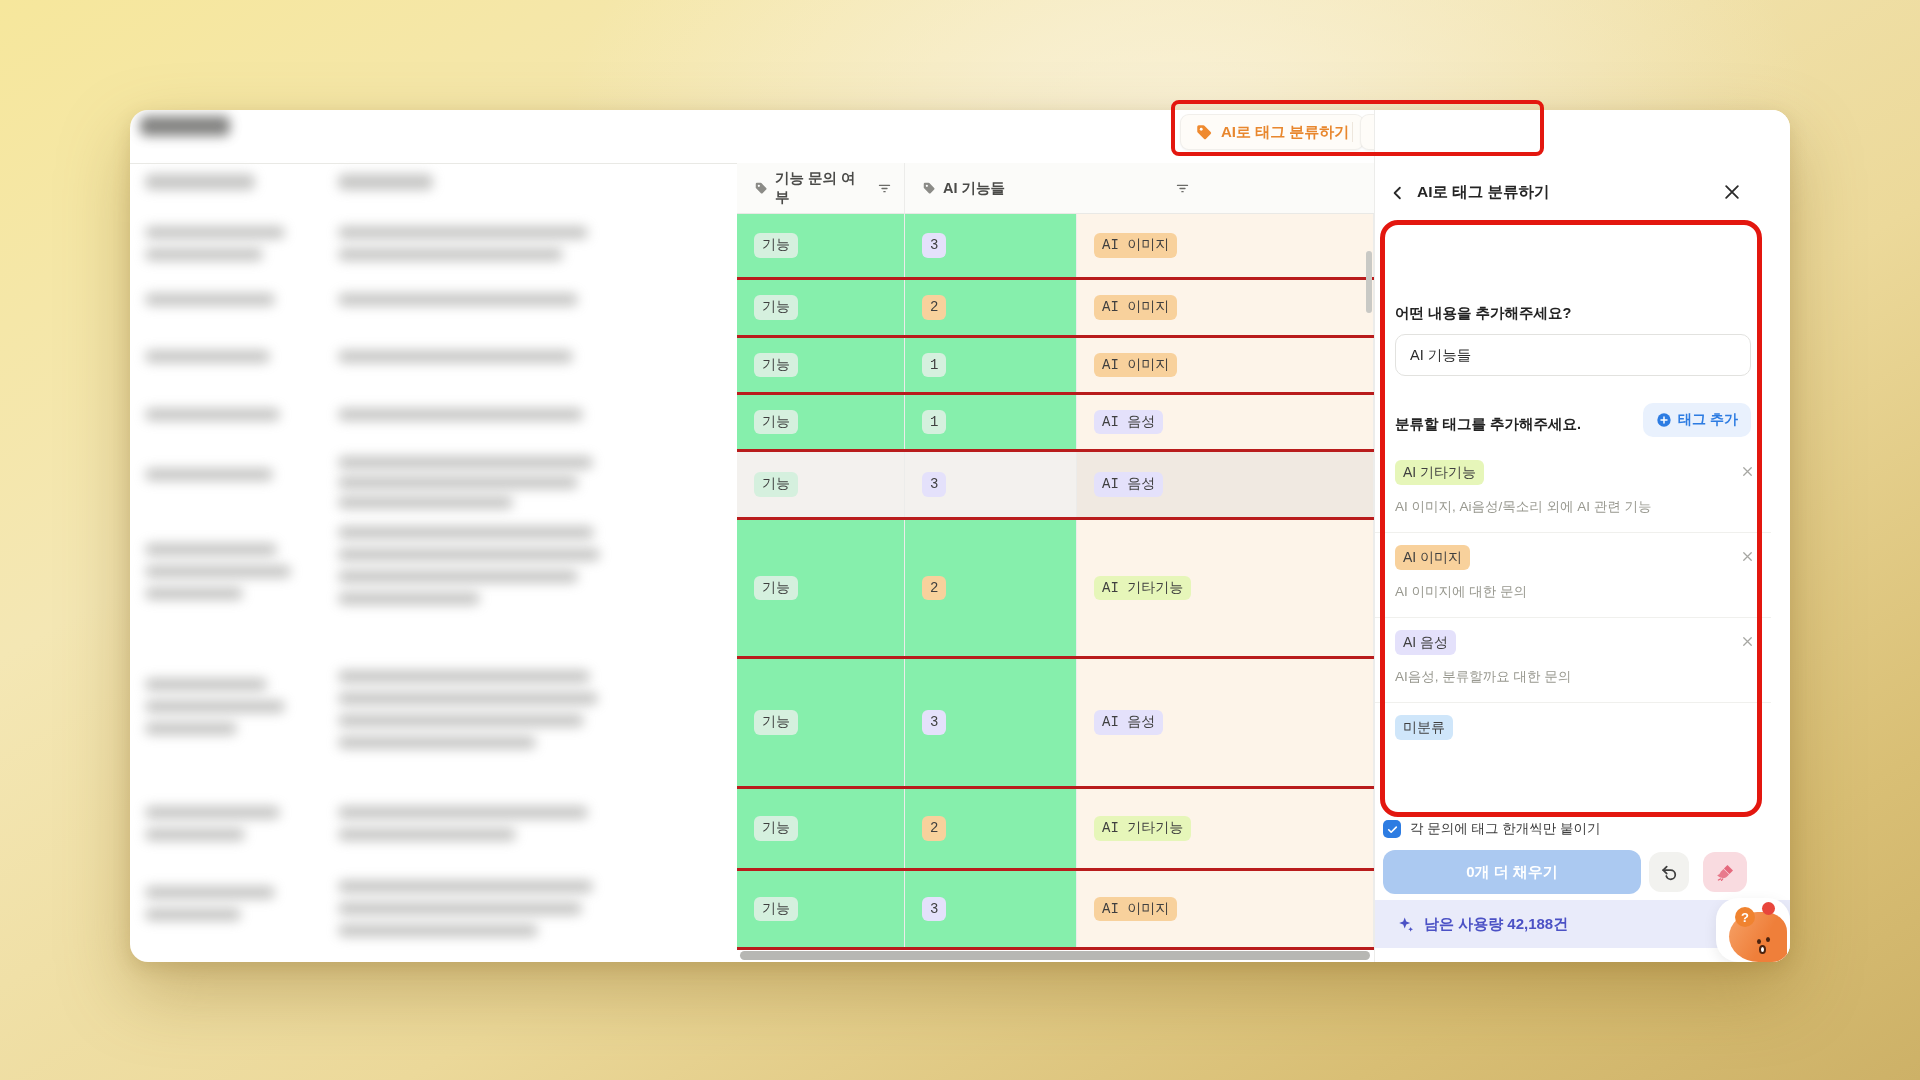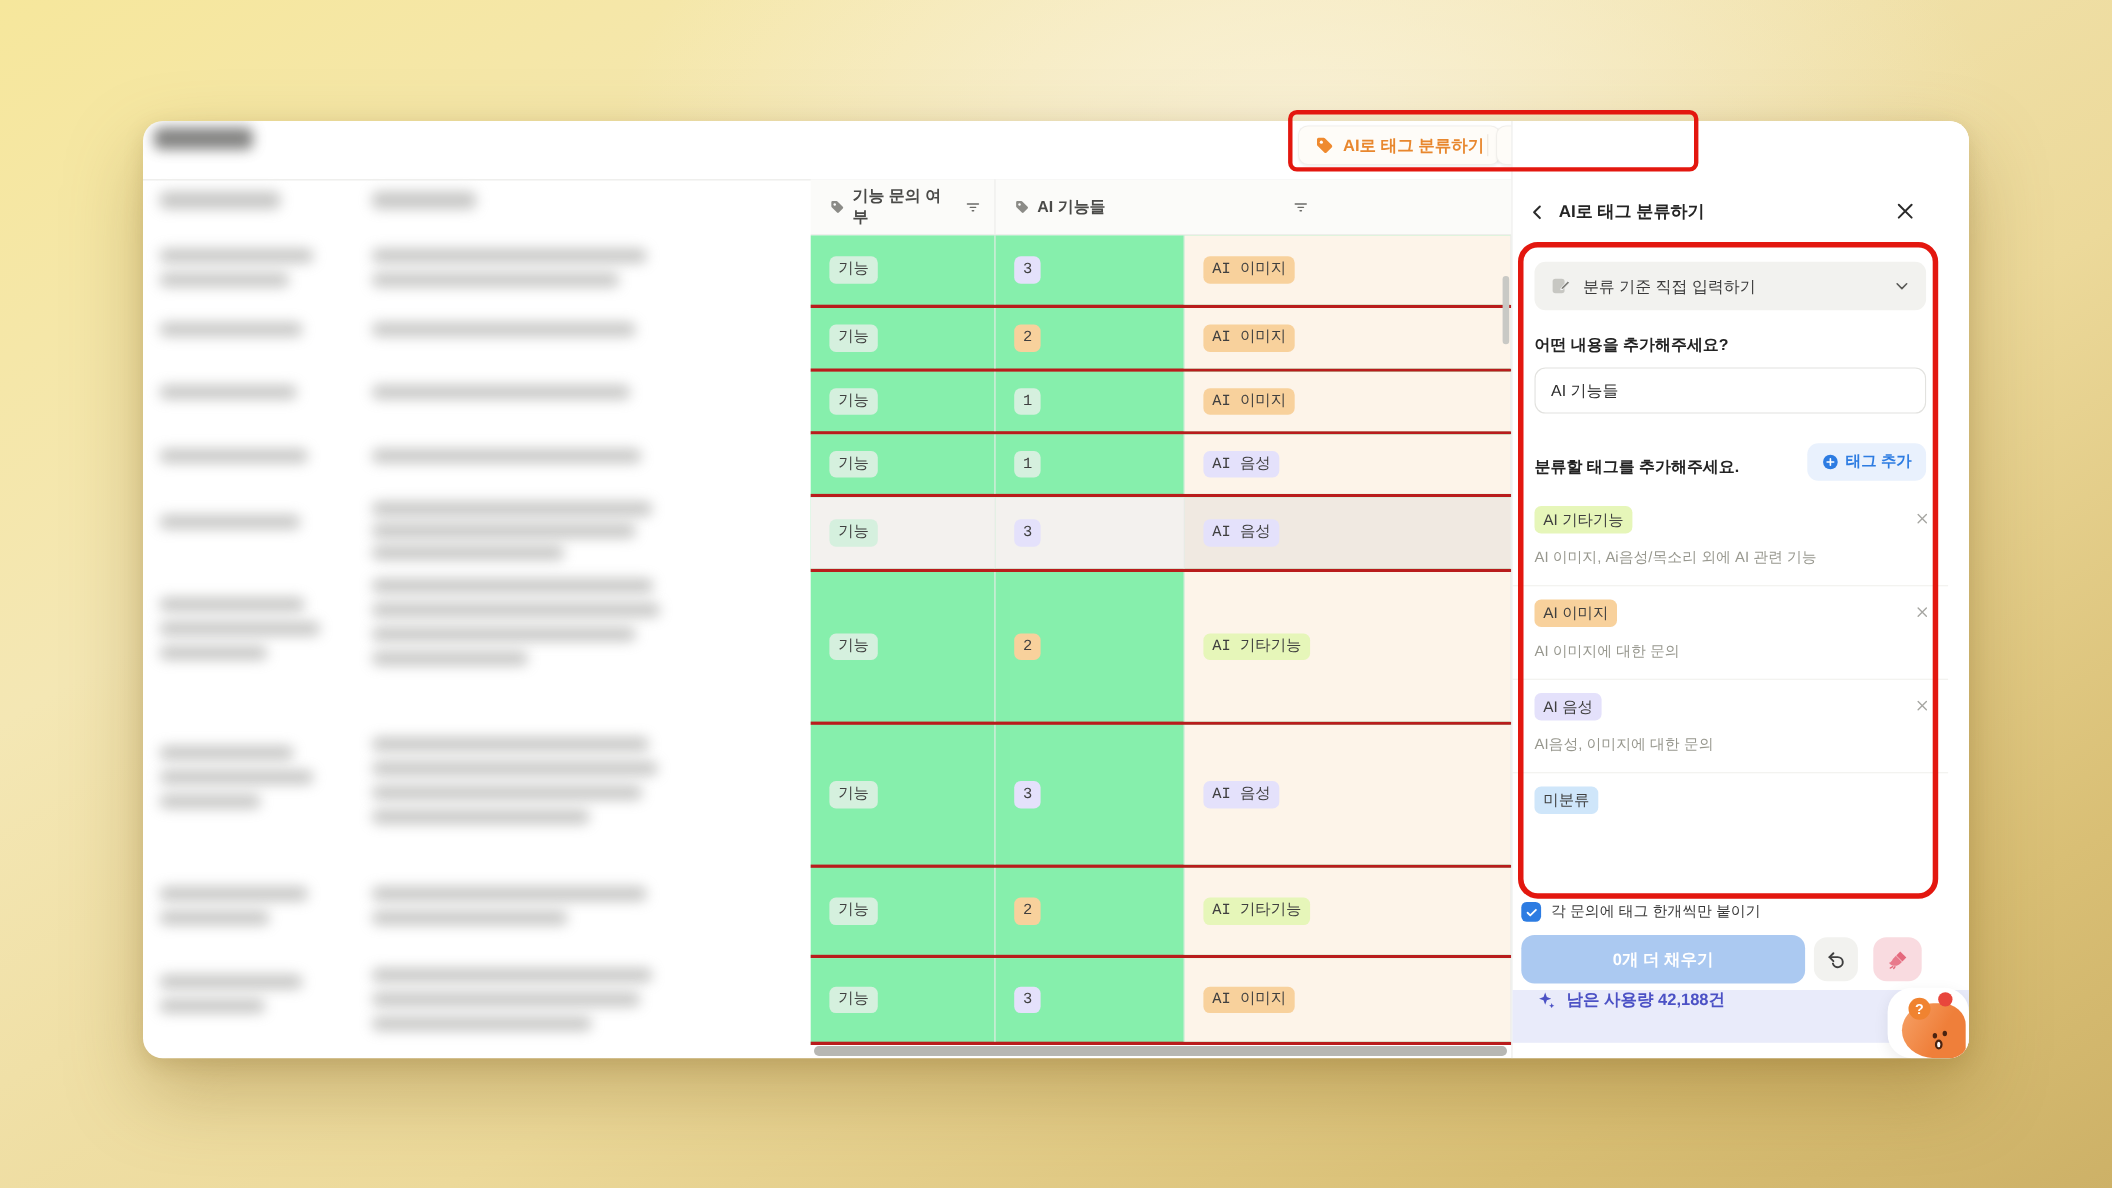--- a/index.html
+++ b/index.html
@@ -92,21 +92,21 @@
   .fill-btn {
     position:absolute; left:8px; top:740px; width:258px; height:44px; background:#abc9f1; border:none;
     border-radius:12px; color:#fff; font-size:15px; font-weight:700; cursor:pointer;
     font-family:"Liberation Sans","DejaVu Sans",sans-serif;
   }
   .undo-btn { position:absolute; left:274px; top:742px; width:40px; height:40px; background:#f2f2ef; border-radius:12px;
     display:flex; align-items:center; justify-content:center; cursor:pointer; }
   .sweep-btn { position:absolute; left:328px; top:742px; width:44px; height:40px; background:#f9dbe0; border-radius:12px;
     display:flex; align-items:center; justify-content:center; cursor:pointer; }
   .usage { position:absolute; left:0; top:790px; width:416px; height:48px; background:#e9ebfa;
-    display:flex; align-items:flex-start; gap:9px; padding-left:21px; }
+    display:flex; align-items:center; gap:9px; padding-left:21px; }
   .usage-text { font-size:15px; font-weight:600; color:#4b51c5; }
 
   
   .mascot-card { position:absolute; left:1586px; top:788px; width:74px; height:64px; background:#fff;
     border-radius:22px 22px 18px 22px; box-shadow:0 4px 14px rgba(0,0,0,.08); cursor:pointer; }
   .mascot-blob { position:absolute; right:3px; bottom:0; width:58px; height:50px;
     background:linear-gradient(120deg,#f59c60 10%,#ef7f3a 60%); border-radius:58% 46% 12% 60%; }
   .mascot-eye { position:absolute; width:4px; height:5px; background:#4a2310; border-radius:50%; }
   .mascot-mouth { position:absolute; width:7px; height:9px; border:2px solid #4a2310; border-radius:50%; background:#fff; }
   .q-badge { position:absolute; left:19px; top:9px; width:20px; height:20px; background:#f08330; border-radius:50%;
@@ -378,34 +378,20 @@
             </svg>
           </span>
         <span class="p-title">AI로 태그 분류하기</span>
       </div>
       <span class="p-close">
           <svg width="20" height="20" viewBox="0 0 24 24">
             <path d="M5 5l14 14M19 5L5 19" stroke="#2b2b2b" stroke-width="2.2" stroke-linecap="round"></path>
           </svg>
         </span>
 
-      <div class="dropdown">
-        <span>
-            <svg width="20" height="20" viewBox="0 0 24 24">
-              <rect x="3" y="4" width="13" height="16" rx="3" fill="#c7c7c2"></rect>
-              <path d="M12.5 13.5l7-7 2 2-7 7-2.6.6z" fill="#84847f" stroke="#fff" stroke-width="1"></path>
-            </svg>
-          </span>
-        <span class="dd-label">분류 기준 직접 입력하기</span>
-        <span>
-            <svg width="16" height="16" viewBox="0 0 24 24">
-              <path d="M5.5 9l6.5 6.5L18.5 9" stroke="#5a5a57" stroke-width="2.2" fill="none" stroke-linecap="round" stroke-linejoin="round"></path>
-            </svg>
-          </span>
-      </div>
 
       <div class="q-label">어떤 내용을 추가해주세요?</div>
       <input class="p-input" value="AI 기능들" style="">
 
       <div class="addrow-label">분류할 태그를 추가해주세요.</div>
       <div class="add-tag-btn">
         <span>
             <svg width="16" height="16" viewBox="0 0 24 24">
               <circle cx="12" cy="12" r="10" fill="#2d7ce2"></circle>
               <path d="M12 7.5v9M7.5 12h9" stroke="#fff" stroke-width="2.2" stroke-linecap="round"></path>
@@ -436,21 +422,21 @@
             <div class="tag-desc">AI 이미지에 대한 문의</div>
           </div>
 
           <div class="tag-card">
             <span class="badge purple">AI 음성</span>
             <span class="t-x">
               <svg width="15" height="15" viewBox="0 0 24 24">
                 <path d="M6 6l12 12M18 6L6 18" stroke="#a6a6a2" stroke-width="2" stroke-linecap="round"></path>
               </svg>
             </span>
-            <div class="tag-desc">AI음성, 이미지에 대한 문의</div>
+            <div class="tag-desc">AI음성, 분류할까요 대한 문의</div>
           </div>
 
           <div class="tag-card">
             <span class="badge blue">미분류</span>
             
             
           </div>
         </div>
 
       <div class="chk-row">

